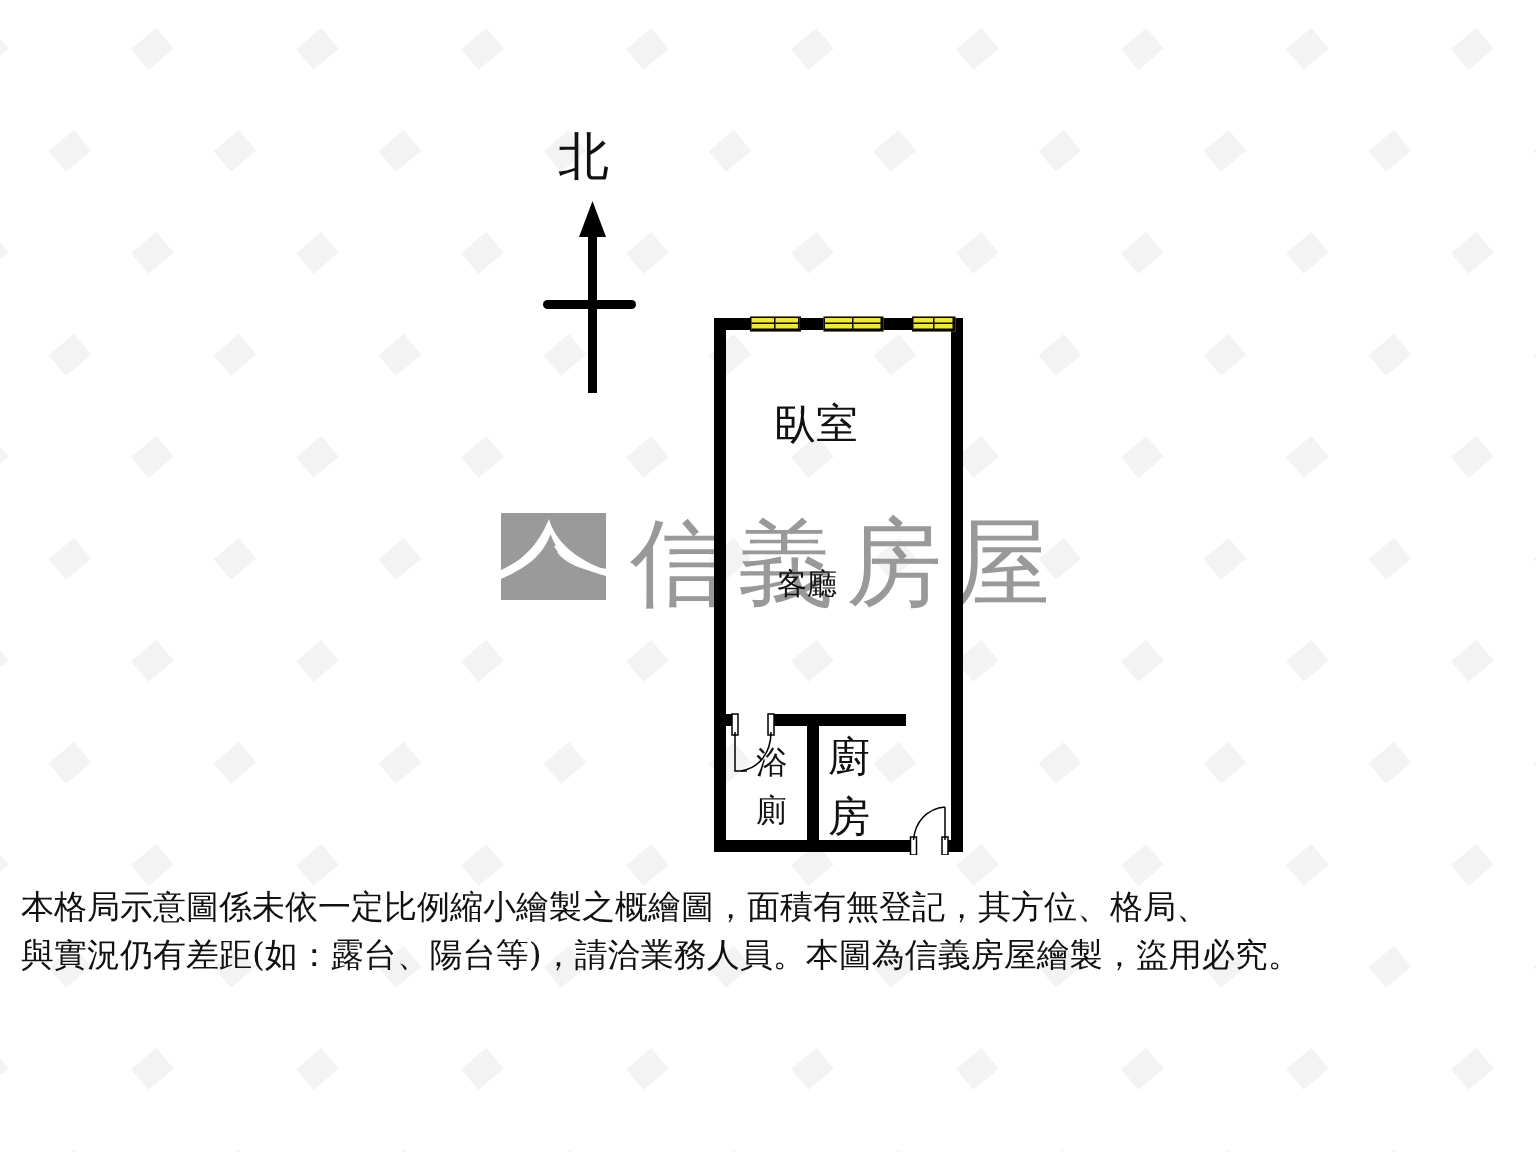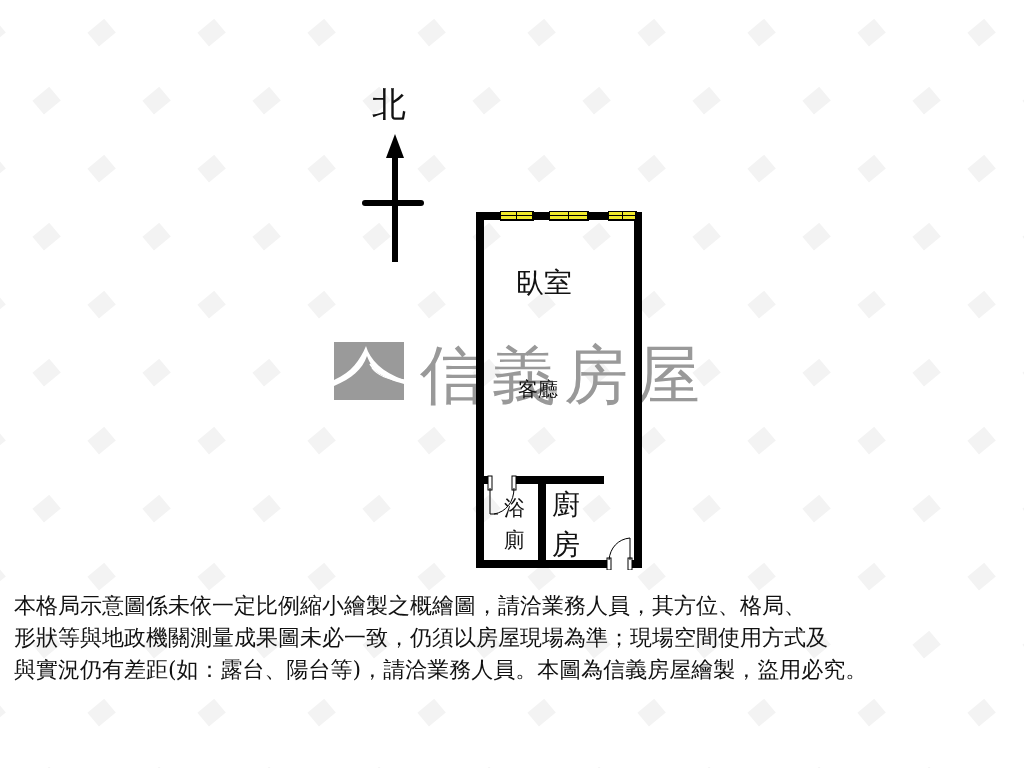--- a/index.html
+++ b/index.html
@@ -214,16 +214,15 @@
 
   <div class="label" style="left:516px; top:264px; font-size:28px;">臥室</div>
   <div class="label" style="left:518px; top:376px; font-size:20px;">客廳</div>
   <div class="label" style="left:504px; top:494px; font-size:21px;">浴</div>
   <div class="label" style="left:504px; top:526px; font-size:21px;">廁</div>
   <div class="label" style="left:552px; top:486px; font-size:28px;">廚</div>
   <div class="label" style="left:552px; top:526px; font-size:28px;">房</div>
 </div>
 
 <div class="disclaimer">
-  <div>本格局示意圖係未依一定比例縮小繪製之概繪圖，請洽業務人員，其方位、格局、</div>
-  <div>形狀等與地政機關測量成果圖未必一致，仍須以房屋現場為準；現場空間使用方式及</div>
+  <div>本格局示意圖係未依一定比例縮小繪製之概繪圖，面積有無登記，其方位、格局、</div>
   <div>與實況仍有差距(如：露台、陽台等)，請洽業務人員。本圖為信義房屋繪製，盜用必究。</div>
 </div>
 
 </body></html>

